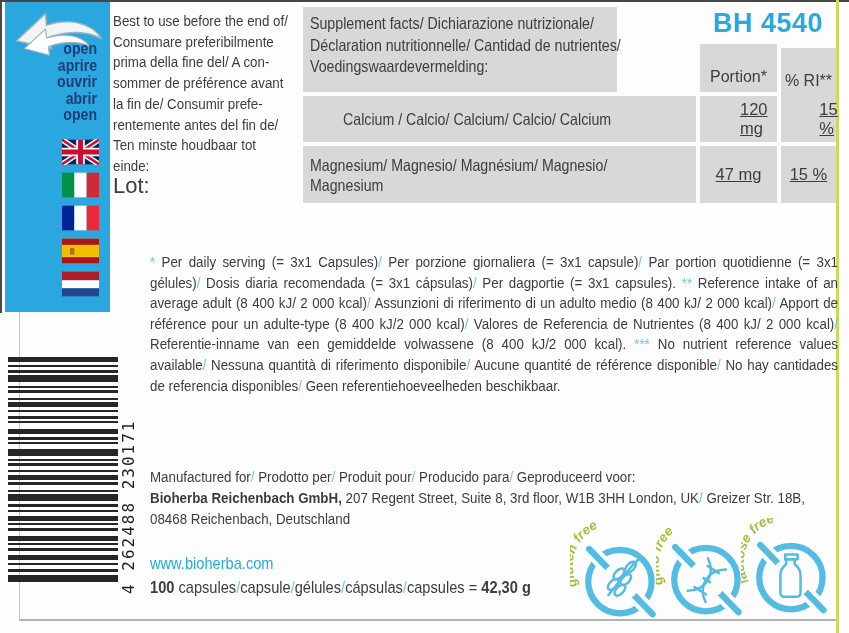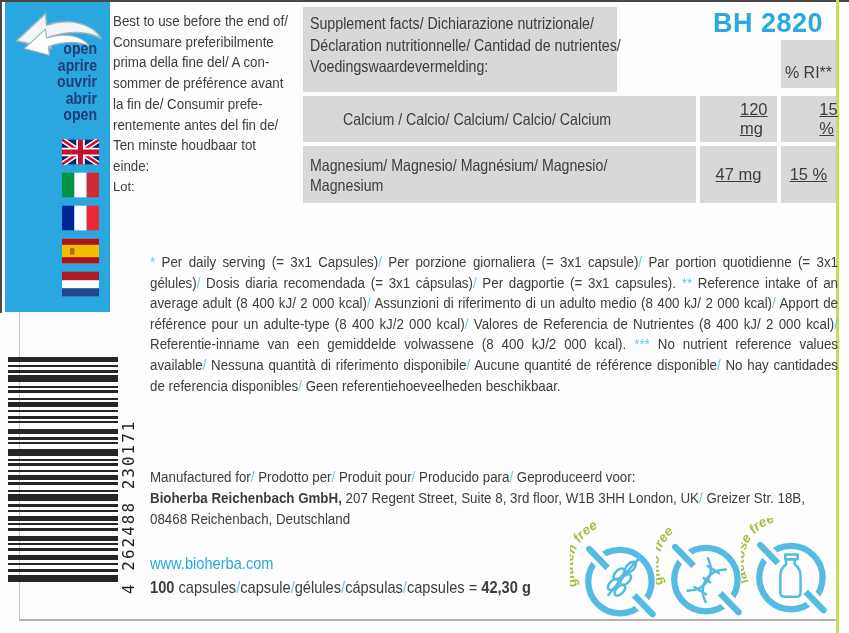--- a/index.html
+++ b/index.html
@@ -15,27 +15,27 @@
   
   .strip{position:absolute;left:5px;top:2px;width:105px;height:310px;background:var(--strip,#2ba7e0);}
   .open-arrow{position:absolute;left:6px;top:2px;}
   .open-words{position:absolute;left:0;top:39px;width:92px;text-align:right;font-size:16px;
     font-weight:700;line-height:16.6px;color:var(--navy,#1d3d78);transform:scaleX(.88);transform-origin:100% 0;}
   .flags{position:absolute;left:0;top:137px;width:97px;}
   .flag{display:block;width:37px;height:26px;margin:0 3px 7px auto;}
   
   .bestbefore{position:absolute;left:113px;top:11px;width:234px;font-size:15.5px;line-height:20.7px;}
   .bestbefore div{white-space:nowrap;}
-  .lot{position:absolute;left:113px;top:179px;font-size:13px;text-align:right;}
+  .lot{position:absolute;left:113px;top:173px;font-size:22px;text-align:right;}
   
   .cell{position:absolute;background:var(--cell,#d8d8d8);box-sizing:border-box;}
   .c-title{left:303px;top:7px;width:314px;height:85px;padding:6px 7px;}
   .c-title .inner{width:128%;font-size:16.5px;line-height:21.5px;}
   .c-ph{left:700px;top:44px;width:77px;height:48px;display:flex;align-items:flex-end;justify-content:center;padding-bottom:6px;font-size:16px;}
-  .c-rh{left:781px;top:40px;width:55px;height:48px;display:flex;align-items:flex-end;justify-content:center;padding-bottom:6px;font-size:16px;}
+  .c-rh{left:781px;top:48px;width:55px;height:48px;display:flex;align-items:flex-end;justify-content:center;padding-bottom:6px;font-size:16px;}
   .bh{position:absolute;left:698px;top:4px;width:140px;height:38px;display:flex;align-items:center;justify-content:center;
     font-size:27px;font-weight:700;color:var(--accent,#29a9e0);letter-spacing:.5px;}
   .c-n{left:303px;width:393px;display:flex;align-items:center;padding:0 7px;}
   .c-n .inner{width:128%;font-size:16.5px;line-height:20px;}
   .c-v{display:flex;align-items:center;justify-content:center;font-size:16.5px;text-decoration:underline;}
   .r1{top:96px;height:46px;padding-left:40px;} .r2{top:146px;height:57px;}
   .colp{left:700px;width:77px;} .colr{left:781px;width:55px;}
   
   .notes{position:absolute;left:150px;top:252px;width:800px;font-size:15.5px;line-height:20.6px;text-align:justify;}
   .mfr1{position:absolute;left:150px;top:466px;width:800px;font-size:15.5px;line-height:21px;}
@@ -120,21 +120,22 @@
       <div>la fin de/ Consumir prefe-</div>
       <div>rentemente antes del fin de/</div>
       <div>Ten minste houdbaar tot</div>
       <div>einde:</div>
     </div>
   <div class="lot">Lot:</div>
 
   <div class="cell c-title">
     <div class="inner cond">Supplement facts/ Dichiarazione nutrizionale/ Déclaration nutritionnelle/ Cantidad de nutrientes/ Voedingswaardevermelding:</div>
   </div>
-  <div class="bh">BH 2820</div>
+  <div class="bh">BH 4540</div>
+  <div class="cell c-ph">Portion*</div>
   <div class="cell c-rh">% RI**</div>
 
   <div class="cell c-n r1">
     <div class="inner cond">Calcium / Calcio/ Calcium/ Calcio/ Calcium</div>
   </div>
   <div class="cell c-v colp r1">120 mg</div>
   <div class="cell c-v colr r1">15 %</div>
 
   <div class="cell c-n r2">
     <div class="inner cond">Magnesium/ Magnesio/ Magnésium/ Magnesio/ Magnesium</div>

